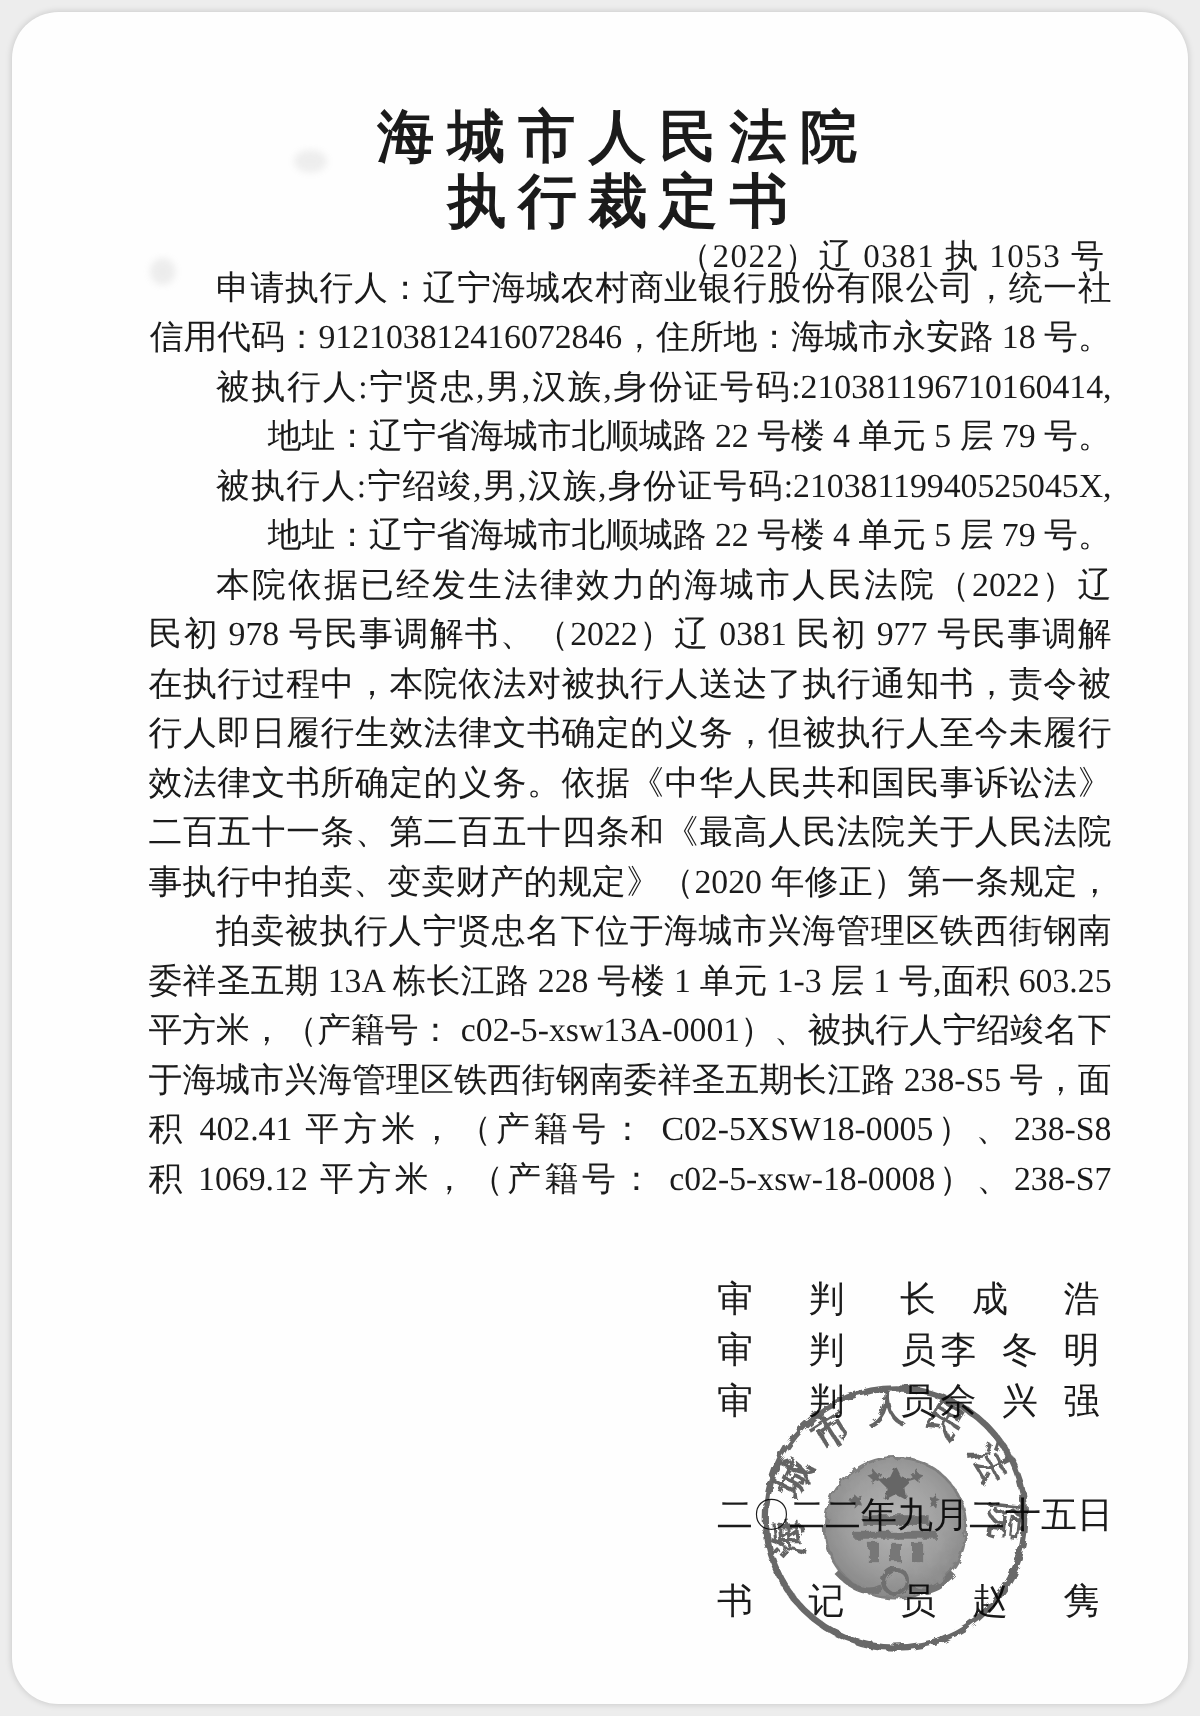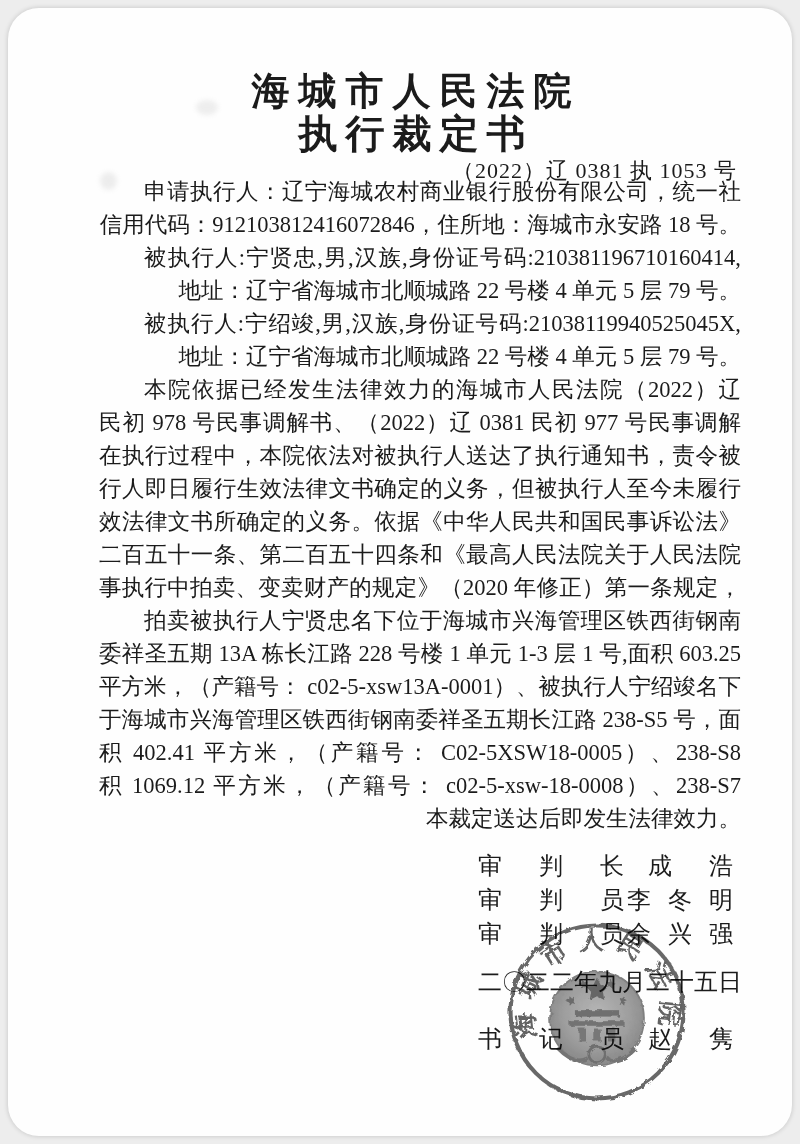--- a/index.html
+++ b/index.html
@@ -18,21 +18,21 @@
   .bline{white-space:nowrap;height:33px;text-align:right;}
   .bline.fill{white-space:normal;text-align:justify;text-align-last:justify;-moz-text-align-last:justify;
     text-justify:inter-character;overflow:hidden;}
   .bline.ind{text-indent:45px;}
   
   #sig-block{position:absolute;left:470px;top:842px;width:255px;font-size:24px;}
   .sig-row{display:flex;justify-content:space-between;height:22px;margin-bottom:12px;white-space:nowrap;}
   .sig-label{letter-spacing:37px;margin-right:-37px;}
   .name2{letter-spacing:37px;margin-right:-37px;}
   .name3{letter-spacing:17px;margin-right:-17px;}
-  #ruling-date{margin-top:26px;white-space:nowrap;text-align:justify;text-align-last:justify;
+  #ruling-date{margin-top:54px;white-space:nowrap;text-align:justify;text-align-last:justify;
     -moz-text-align-last:justify;height:22px;}
   #clerk-row .sig-row{margin-top:35px;}
   
   #court-seal{position:absolute;left:497px;top:912px;width:184px;height:184px;
     mix-blend-mode:multiply;opacity:.85;pointer-events:none;}
   
   .smudge{position:absolute;background:#9a9a9a;border-radius:50%;filter:blur(2.5px);}
   #smudge-1{left:188px;top:92px;width:22px;height:15px;opacity:.16;}
   #smudge-2{left:92px;top:164px;width:17px;height:18px;opacity:.17;}
   #smudge-3{left:676px;top:608px;width:9px;height:8px;opacity:.2;}
@@ -60,21 +60,20 @@
         <div class="bline fill">行人即日履行生效法律文书确定的义务，但被执行人至今未履行生</div>
         <div class="bline fill">效法律文书所确定的义务。依据《中华人民共和国民事诉讼法》第</div>
         <div class="bline fill">二百五十一条、第二百五十四条和《最高人民法院关于人民法院民</div>
         <div class="bline fill">事执行中拍卖、变卖财产的规定》（2020 年修正）第一条规定，裁</div>
         <div class="bline ind fill">拍卖被执行人宁贤忠名下位于海城市兴海管理区铁西街钢南</div>
         <div class="bline fill">委祥圣五期 13A 栋长江路 228 号楼 1 单元 1-3 层 1 号,面积 603.25</div>
         <div class="bline fill">平方米，（产籍号： c02-5-xsw13A-0001）、被执行人宁绍竣名下位</div>
         <div class="bline fill">于海城市兴海管理区铁西街钢南委祥圣五期长江路 238-S5 号，面</div>
         <div class="bline fill">积 402.41 平方米，（产籍号： C02-5XSW18-0005）、238-S8 号，面</div>
         <div class="bline fill">积 1069.12 平方米，（产籍号： c02-5-xsw-18-0008）、238-S7 号，</div>
-        <div class="bline ind">本裁定送达后即发生法律效力。</div>
       </div>
 
     <div id="sig-block">
       <div id="sig-rows">
           <div class="sig-row">
             <span class="sig-label">审判长</span>
             <span class="name2">成浩</span>
           </div>
           <div class="sig-row">
             <span class="sig-label">审判员</span>

